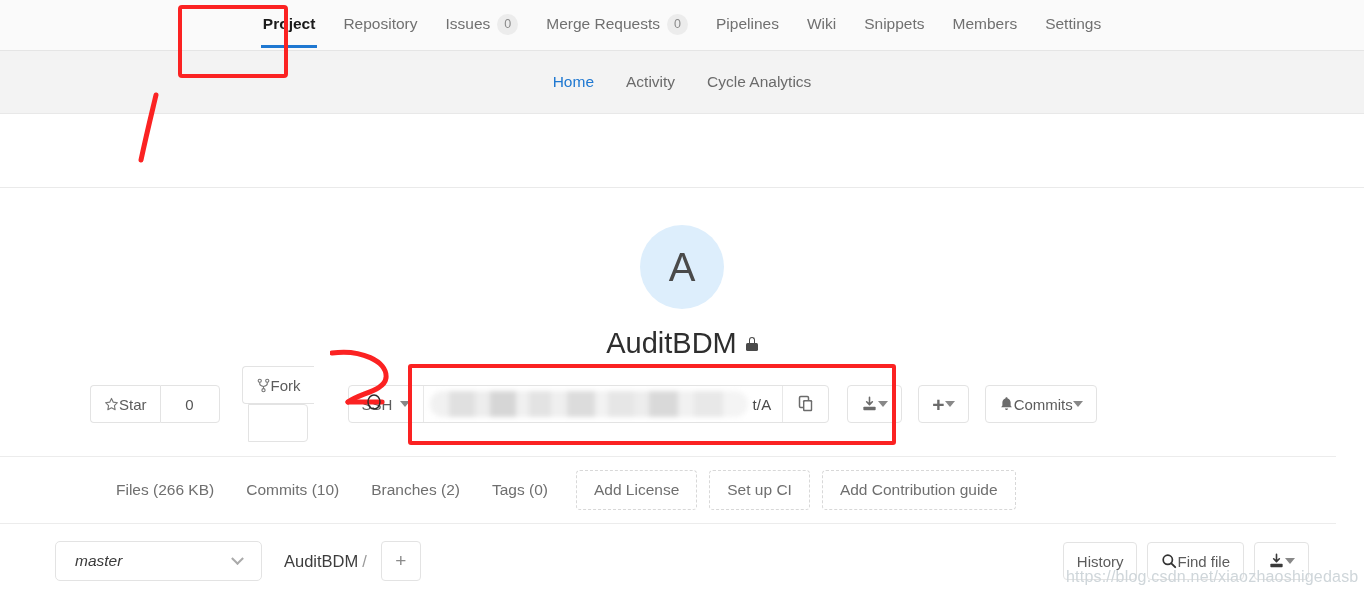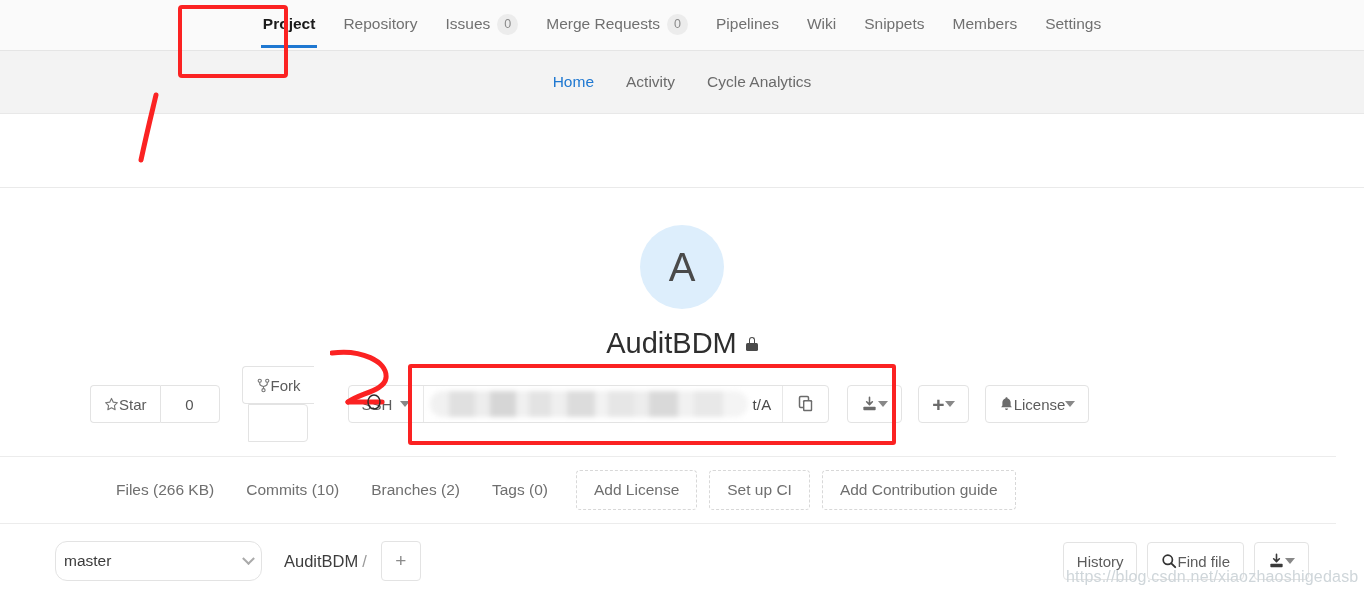--- a/index.html
+++ b/index.html
@@ -161,23 +161,23 @@
     cursor: pointer; white-space: nowrap;
   }
 
   
   .file-row {
     position: absolute; left: 0; top: 524px; width: 1364px; height: 74px;
     display: flex; align-items: center; padding: 0 55px;
   }
   .branch-select {
     display: flex; align-items: center; justify-content: space-between;
-    width: 207px; height: 40px; padding: 0 8px;
-    border: 1px solid #e3e3e3; border-radius: 12px;
-    font-size: 15.5px; color: #3b3b3b; background: #fff; cursor: pointer;
+    width: 207px; height: 40px; padding: 0 19px;
+    border: 1px solid #e3e3e3; border-radius: 5px;
+    font-size: 15.5px; color: #3b3b3b; background: #fff; cursor: pointer; font-style: italic;
   }
   .chev-down {
     width: 9px; height: 9px; border-right: 2px solid #aaa;
     border-bottom: 2px solid #aaa; transform: rotate(45deg) translate(-2px,-2px);
   }
   .breadcrumb {
     margin-left: 22px; font-size: 16.5px; color: #3d3d3d; white-space: nowrap;
   }
   .breadcrumb .sep { color: #9a9a9a; margin-left: 4px; }
   .add-file-btn {
@@ -332,21 +332,21 @@
       <div class="btn">
         <span class="plus-icon">+</span>
         <span class="caret"></span>
       </div>
 
       <div class="btn">
         <svg class="bell-icon" viewBox="0 0 16 17">
           <path d="M8 1.2c-.7 0-1.2.5-1.2 1.1v.4C4.9 3.2 3.6 4.9 3.6 7v3.1L2.3 12h11.4l-1.3-1.9V7c0-2.1-1.3-3.8-3.2-4.3v-.4c0-.6-.5-1.1-1.2-1.1z" fill="#6b6b6b"></path>
           <path d="M6.3 13.2c.1.9.85 1.6 1.7 1.6s1.6-.7 1.7-1.6z" fill="#6b6b6b"></path>
         </svg>
-        <span>License</span>
+        <span>Commits</span>
         <span class="caret"></span>
       </div>
     </div>
   </div>
 
   <div class="stats-row">
     <div class="stat-link">Files (266 KB)</div>
     <div class="stat-link">Commits (10)</div>
     <div class="stat-link">Branches (2)</div>
     <div class="stat-link">Tags (0)</div>

